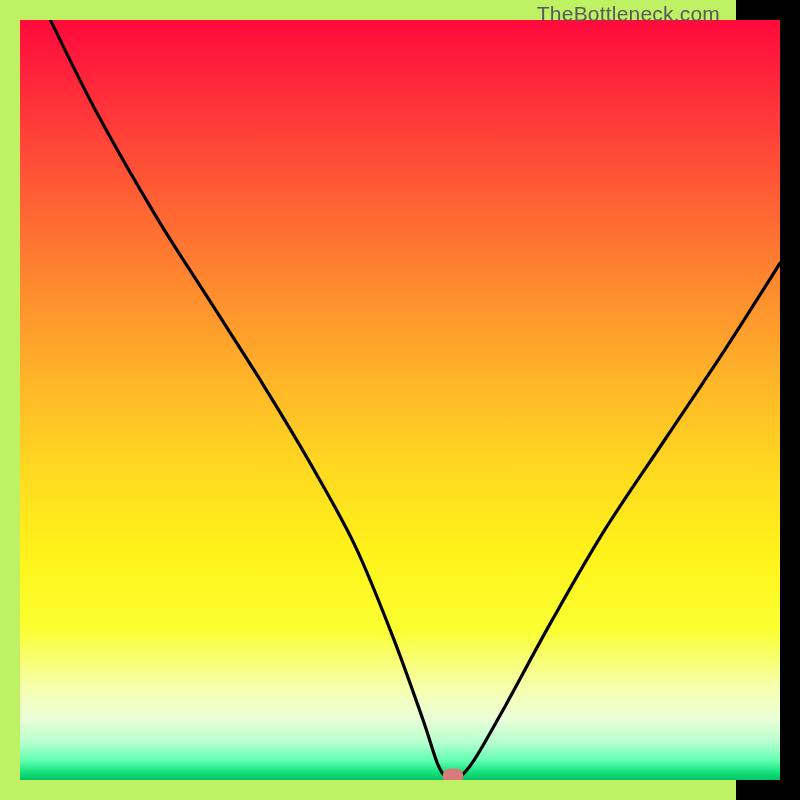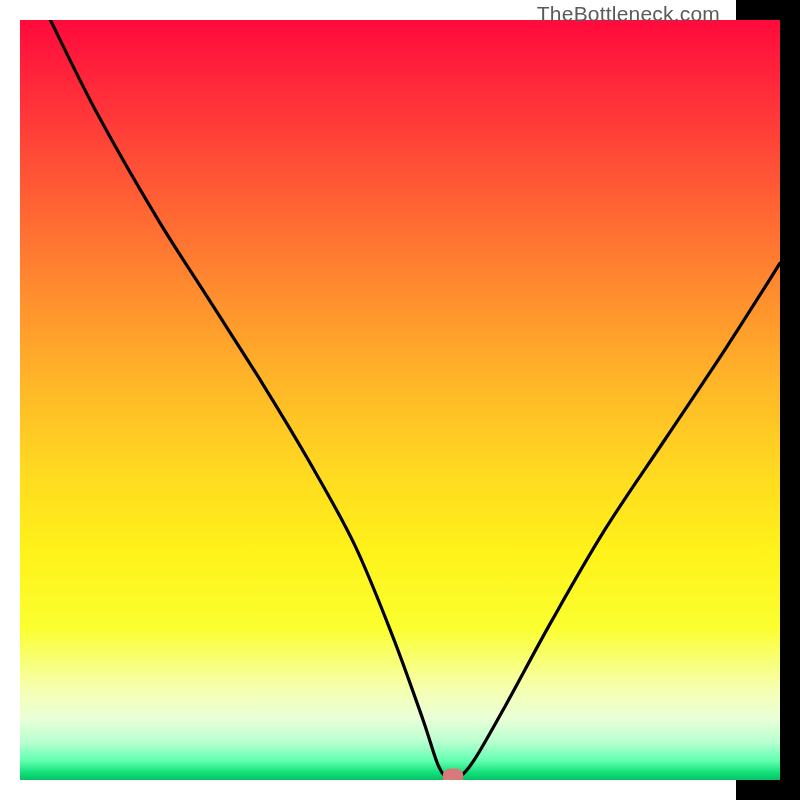--- a/index.html
+++ b/index.html
@@ -8,21 +8,21 @@
     width: 800px;
     height: 800px;
     background: #000;
     overflow: hidden;
     font-family: Arial, Helvetica, sans-serif;
   }
   .frame {
     position: relative;
     width: 736px;
     height: 800px;
-    background: #ffffff;
+    background: #bef264;
   }
   .attribution {
     position: absolute;
     top: 2px;
     right: 16px;
     color: #5a5a5a;
     font-size: 21px;
     font-weight: 500;
     letter-spacing: 0.2px;
     z-index: 30;

